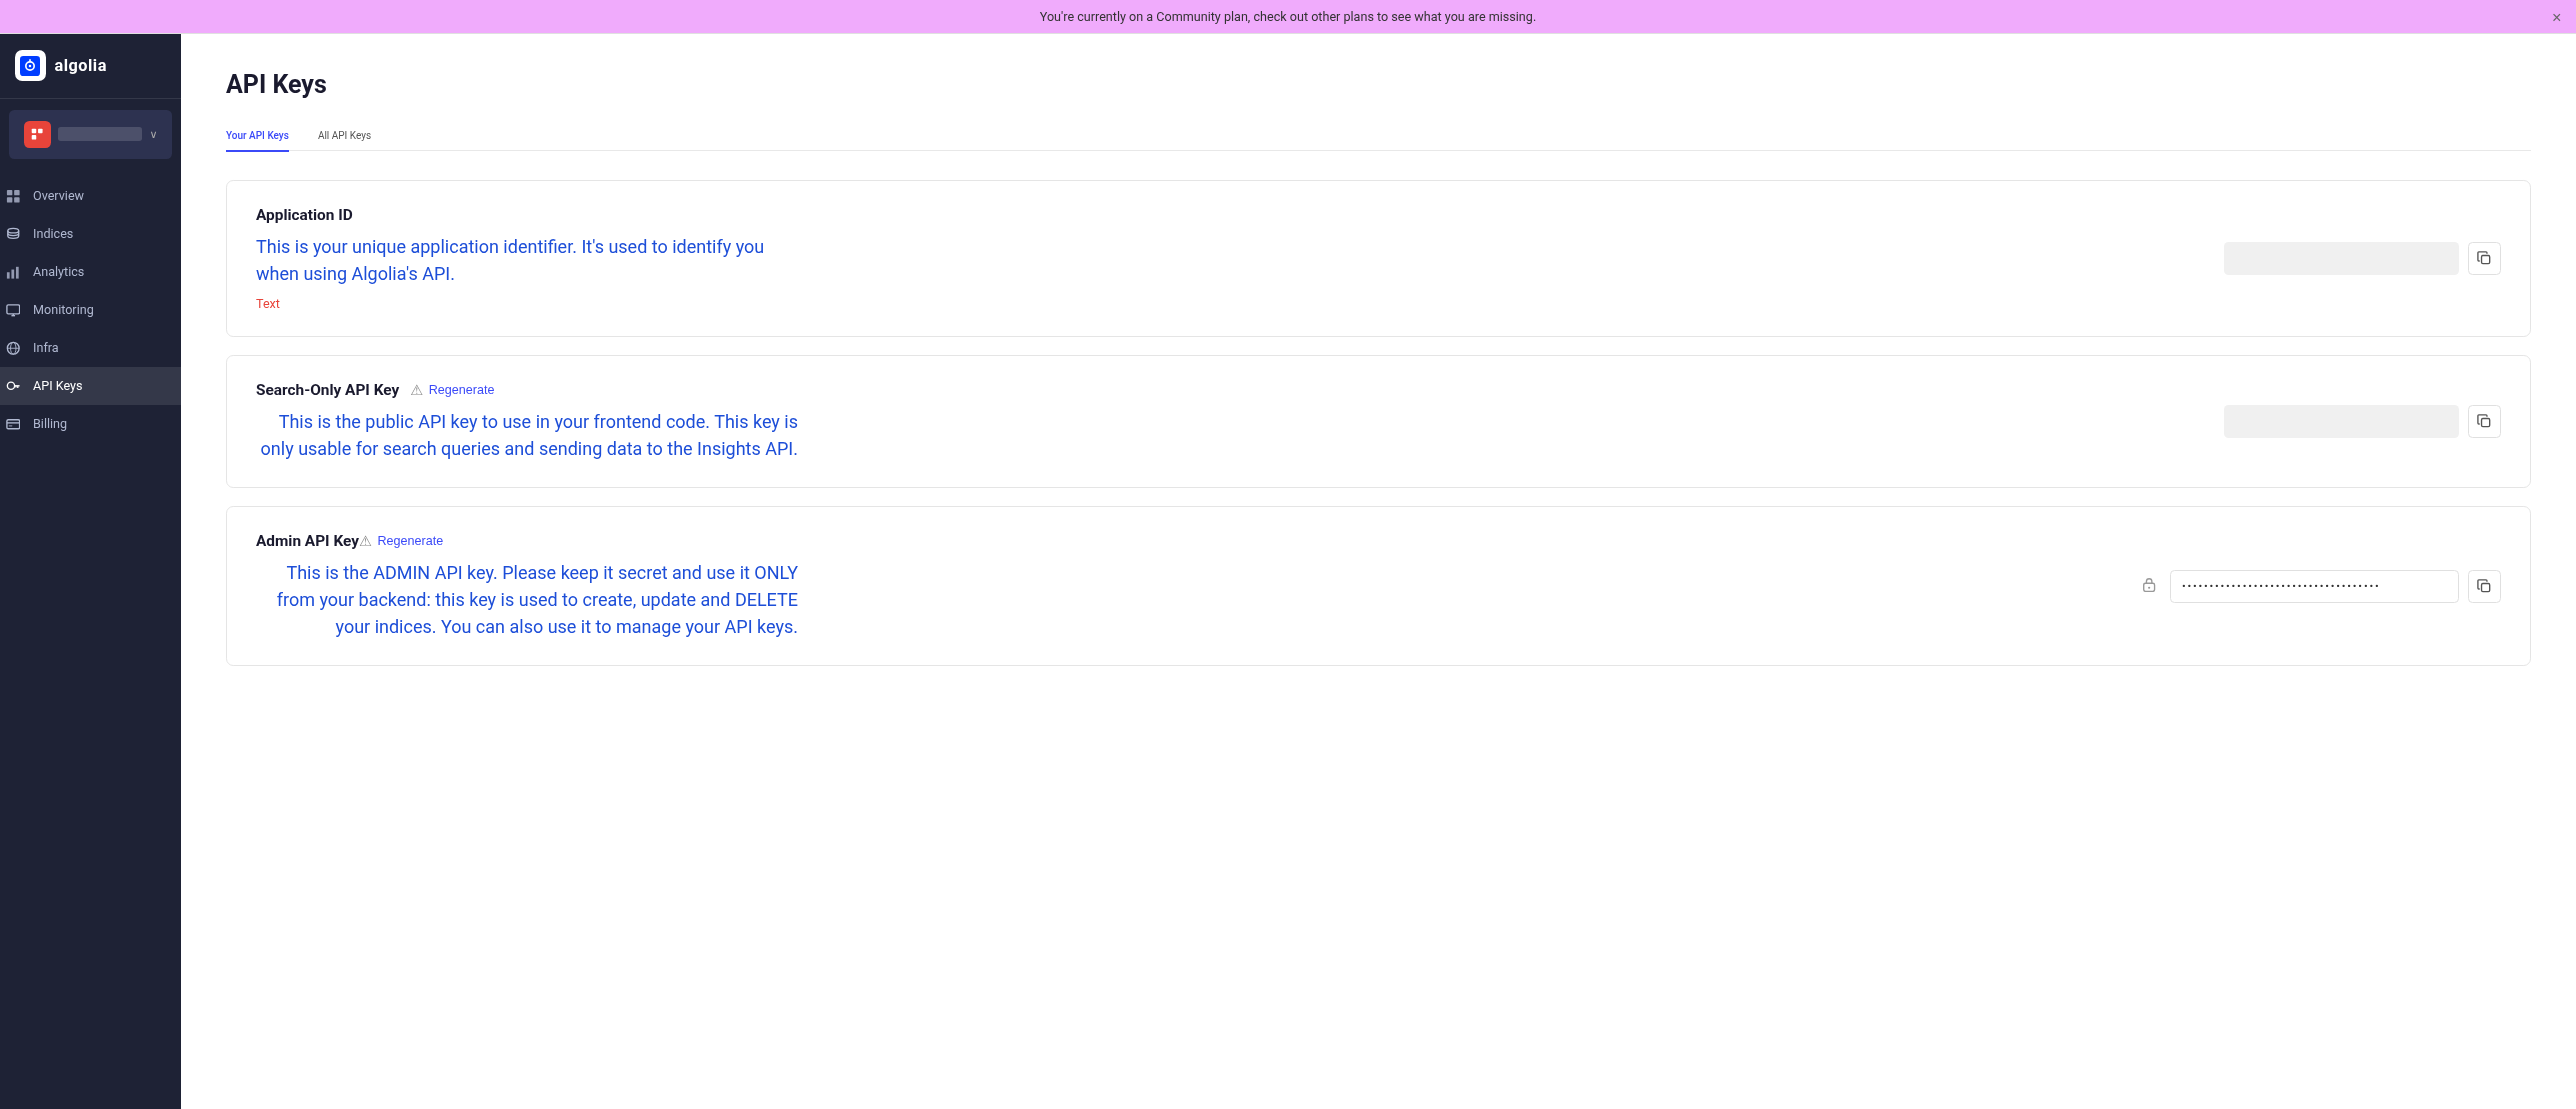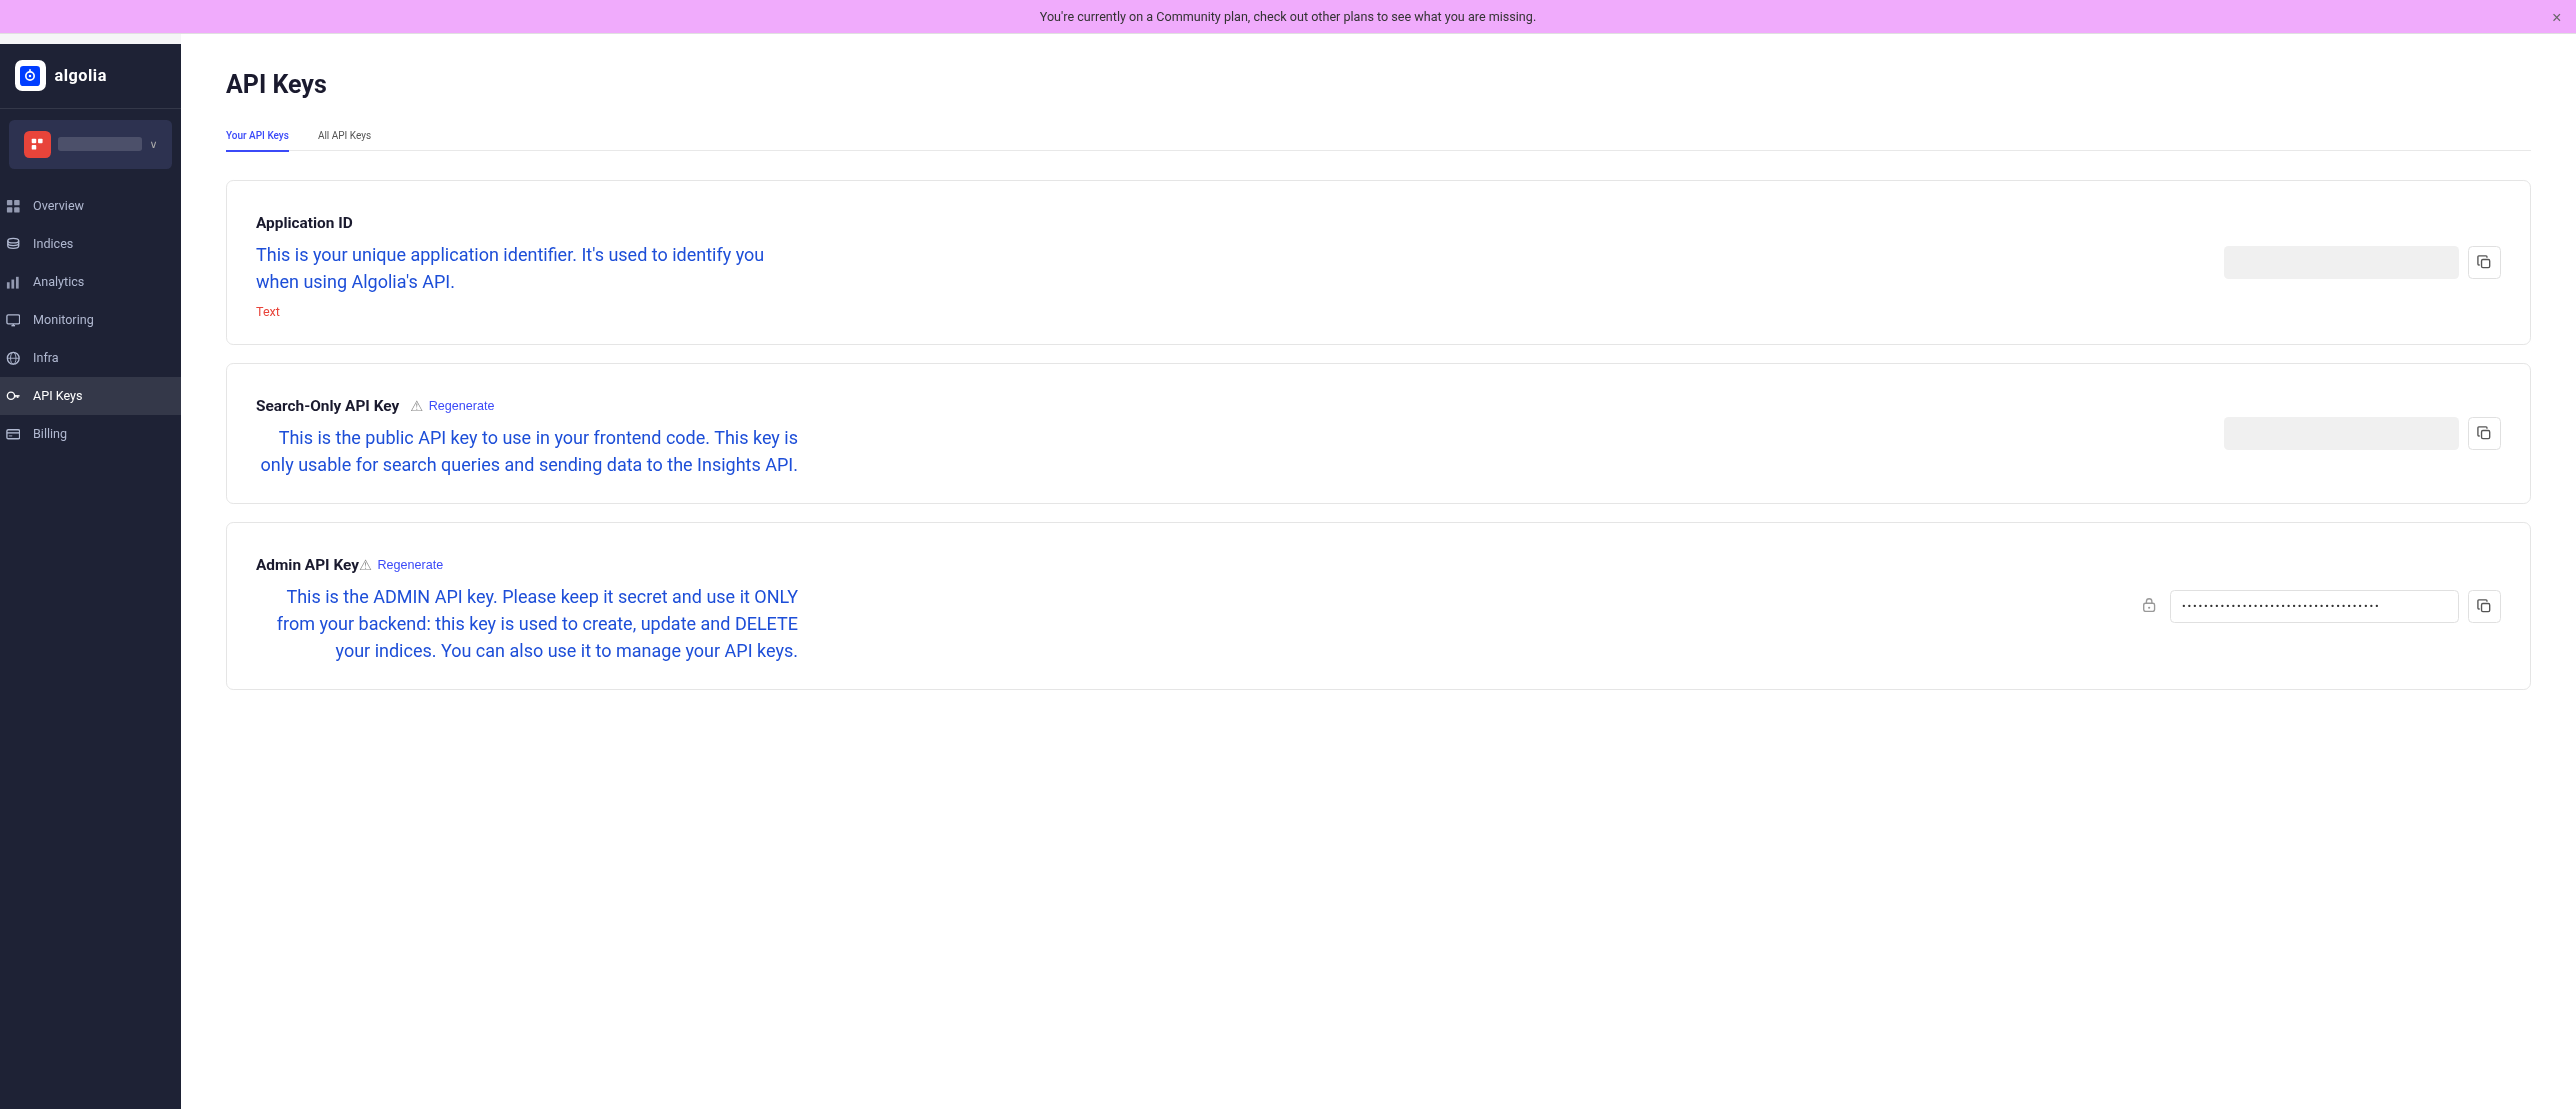--- a/index.html
+++ b/index.html
@@ -37,21 +37,20 @@
 
     
     .sidebar {
       width: 181px;
       background: #1e2235;
       color: #fff;
       display: flex;
       flex-direction: column;
       flex-shrink: 0;
       overflow-y: auto;
-      margin-top: 10px;
     }
 
     .sidebar-logo {
       display: flex;
       align-items: center;
       padding: 16.3px 14.5px;
       border-bottom: 0.9px solid rgba(255,255,255,0.1);
     }
     .logo-icon {
       width: 31px;
@@ -193,21 +192,20 @@
       display: flex;
       align-items: center;
       gap: 9px;
     }
 
     .card-title {
       font-size: 15.4px;
       font-weight: 700;
       color: #1a1a2e;
       margin-bottom: 9px;
-      margin-top: 8px;
     }
 
     .card-desc {
       color: #1d4ed8;
       font-size: 18px;
       line-height: 1.5;
       max-width: 542px;
     }
 
     .card-warning-text {

